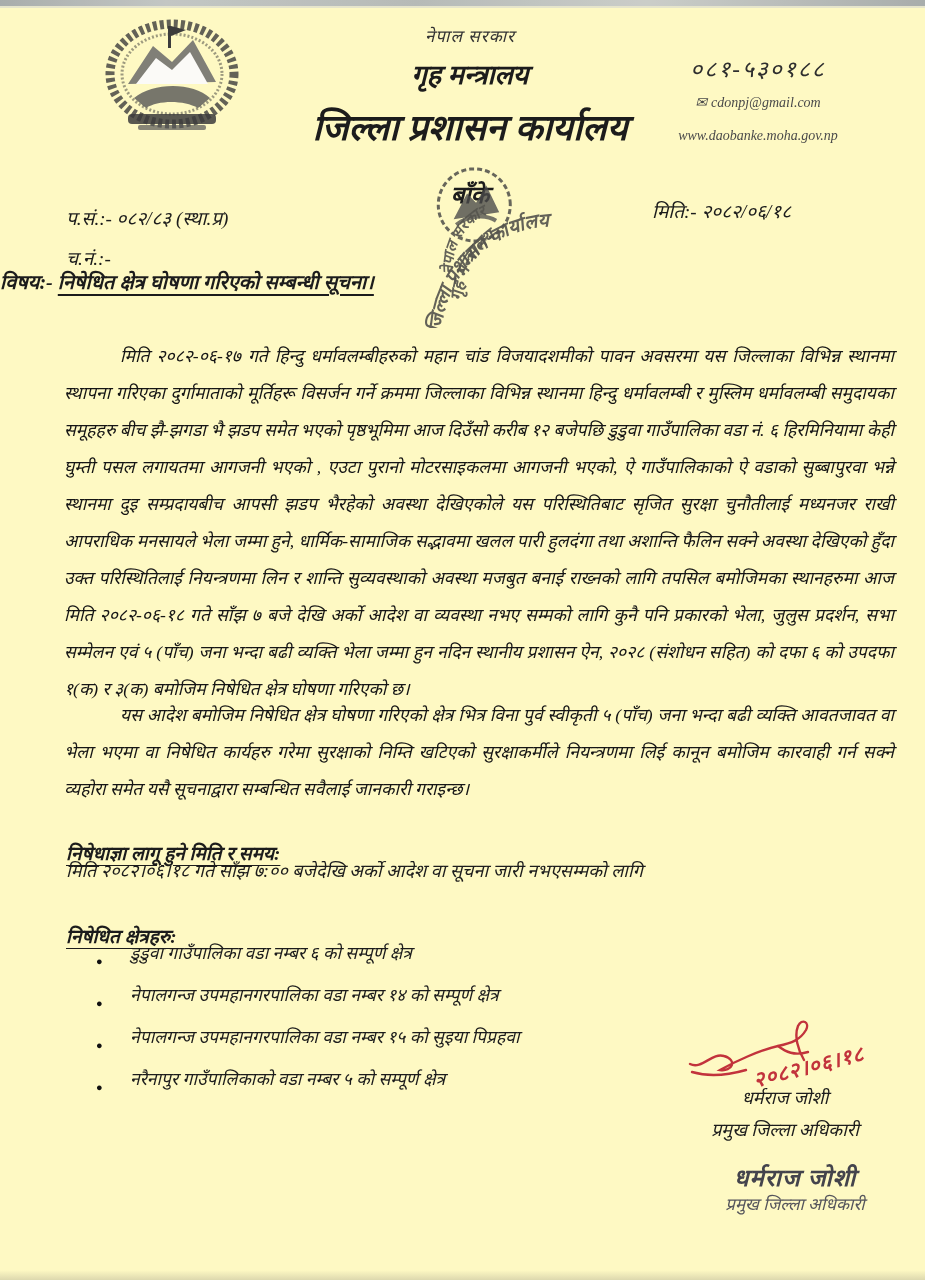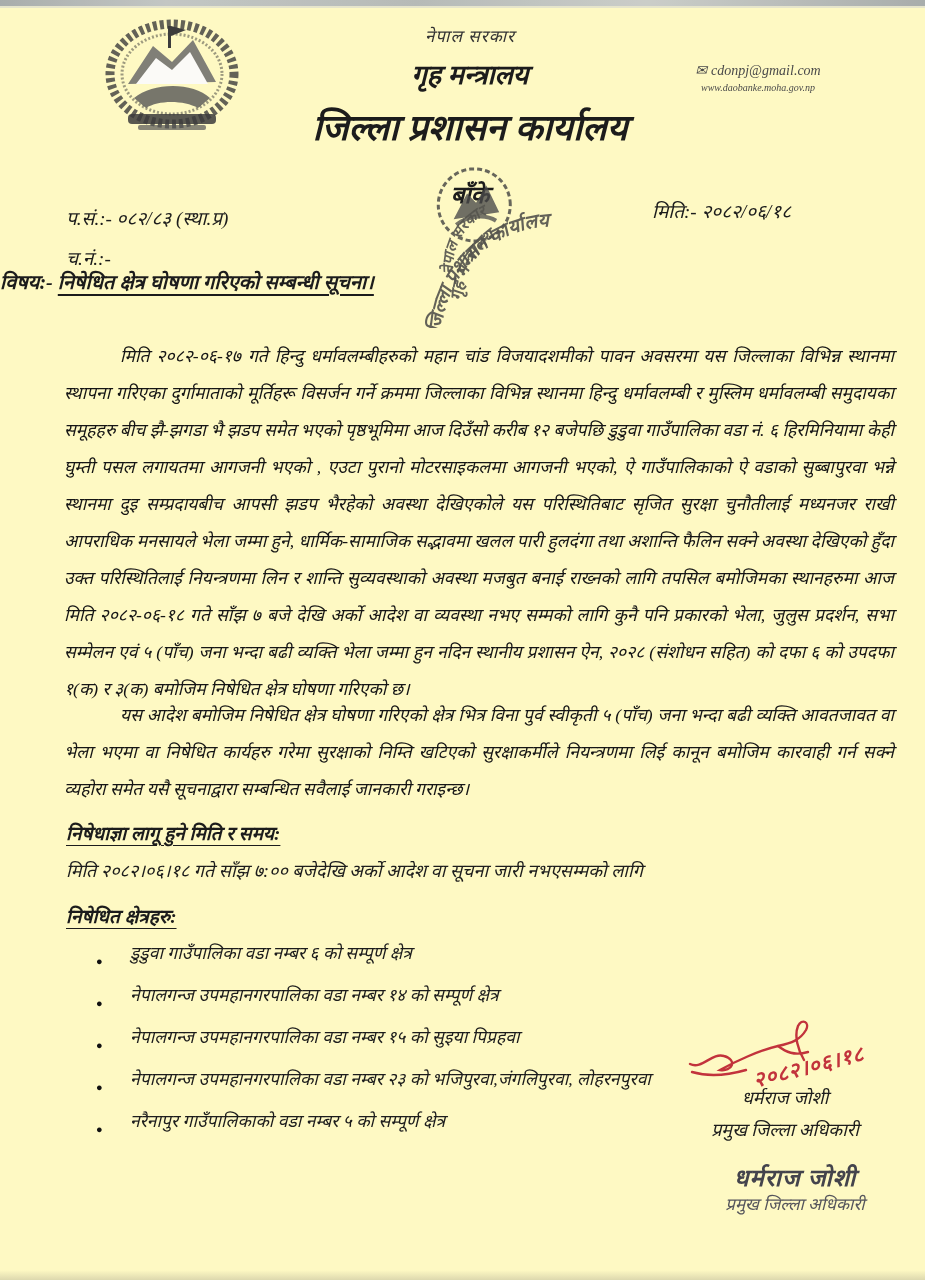--- a/index.html
+++ b/index.html
@@ -37,21 +37,21 @@
   .head-ministry { font-size: 27px; font-weight: bold; margin-top: 8px; }
   .head-office { font-size: 36px; font-weight: bold; margin-top: 10px; }
   .head-district { font-size: 24px; font-weight: bold; margin-top: 26px; }
 
   .contact {
     position: absolute; right: 42px; top: 52px; width: 250px;
     text-align: center; color: #3a3a3a;
   }
   .contact-phone { font-size: 23px; letter-spacing: 2px; color: #2e2e2e; }
   .contact-email { font-size: 14px; margin-top: 10px; color: #4a4a4a; }
-  .contact-web   { font-size: 10px; margin-top: 3px; color: #4a4a4a; }
+  .contact-web   { font-size: 14px; margin-top: 17px; color: #4a4a4a; }
   .mail-glyph { font-size: 14px; margin-right: 4px; }
 
   
   .ref-row    { position: absolute; left: 66px;  top: 205px; font-size: 19px; text-align: right; }
   .serial-row { position: absolute; left: 66px;  top: 245px; font-size: 19px; }
   .date-row   { position: absolute; left: 652px; top: 198px; font-size: 19px; }
 
   
   .stamp {
     position: absolute; left: 398px; top: 148px; width: 250px; height: 180px;
@@ -71,21 +71,21 @@
     font-size: 17.5px; line-height: 37px;
     text-align: justify; text-justify: inter-word;
     text-indent: 56px; color: #151515;
   }
   .para1 { top: 338px; }
   .para2 { top: 697px; }
 
   
   .sec-heading {
     position: absolute; left: 66px; font-size: 19px; font-weight: bold;
-    text-decoration: underline; text-underline-offset: 5px;
+    text-decoration: underline; text-underline-offset: 5px; margin-top: 20px;
   }
   .h-time  { top: 820px; }
   .h-areas { top: 903px; }
   .time-text { position: absolute; left: 66px; top: 858px; font-size: 18px; }
 
   
   .areas-list {
     position: absolute; left: 96px; top: 938px; width: 600px;
     list-style: none;
   }
@@ -149,20 +149,21 @@
   </div>
 
   <div class="head-center">
     <div class="head-govt">नेपाल सरकार</div>
     <div class="head-ministry">गृह मन्त्रालय</div>
     <div class="head-office">जिल्ला प्रशासन कार्यालय</div>
     <div class="head-district">बाँके</div>
   </div>
 
   <div class="contact">
+    <div class="contact-phone">०८१-५३०१८८</div>
     <div class="contact-email">
       <span class="mail-glyph">✉</span><span>cdonpj@gmail.com</span>
     </div>
     <div class="contact-web">www.daobanke.moha.gov.np</div>
   </div>
 
   <div class="ref-row">
     <span>प.सं.:-</span>
     <span>०८२/८३ (स्था.प्र)</span>
   </div>
@@ -207,21 +208,20 @@
   <div class="para para2">यस आदेश बमोजिम निषेधित क्षेत्र घोषणा गरिएको क्षेत्र भित्र विना पुर्व स्वीकृती ५ (पाँच) जना भन्दा बढी व्यक्ति आवतजावत वा भेला भएमा वा निषेधित कार्यहरु गरेमा सुरक्षाको निम्ति खटिएको सुरक्षाकर्मीले नियन्त्रणमा लिई कानून बमोजिम कारवाही गर्न सक्ने व्यहोरा समेत यसै सूचनाद्वारा सम्बन्धित सवैलाई जानकारी गराइन्छ।</div>
 
   <div class="sec-heading h-time">निषेधाज्ञा लागू हुने मिति र समय:</div>
   <div class="time-text">मिति २०८२।०६।१८ गते साँझ ७:०० बजेदेखि अर्को आदेश वा सूचना जारी नभएसम्मको लागि</div>
 
   <div class="sec-heading h-areas">निषेधित क्षेत्रहरु:</div>
   <ul class="areas-list">
     <li>डुडुवा गाउँपालिका वडा नम्बर ६ को सम्पूर्ण क्षेत्र</li>
     <li>नेपालगन्ज उपमहानगरपालिका वडा नम्बर १४ को सम्पूर्ण क्षेत्र</li>
     <li>नेपालगन्ज उपमहानगरपालिका वडा नम्बर १५ को सुइया पिप्रहवा</li>
-    <li>नेपालगन्ज उपमहानगरपालिका वडा नम्बर २३ को भजिपुरवा,जंगलिपुरवा, लोहरनपुरवा</li>
     <li>नरैनापुर गाउँपालिकाको वडा नम्बर ५ को सम्पूर्ण क्षेत्र</li>
   </ul>
 
   <div class="sig-art">
     <svg width="190" height="90" viewBox="0 0 190 90">
       <g fill="none" stroke="#c2333c" stroke-width="2.4" stroke-linecap="round">
         <path d="M8,52 C20,58 30,40 42,44 C56,48 50,60 38,58 C52,50 78,38 96,34 C110,31 118,28 124,18 C128,10 120,6 116,14 C112,24 116,38 122,48"></path>
         <path d="M96,34 C104,40 112,44 126,40"></path>
         <path d="M10,60 C30,66 50,62 64,58"></path>
       </g>

